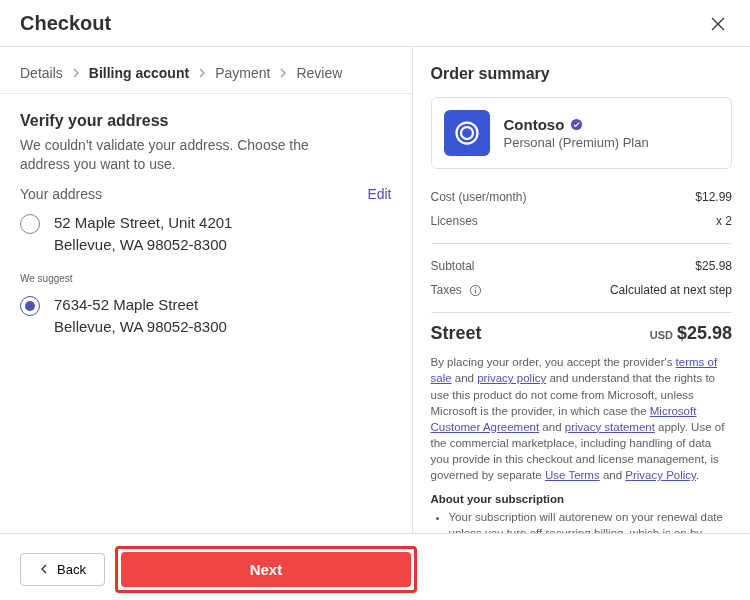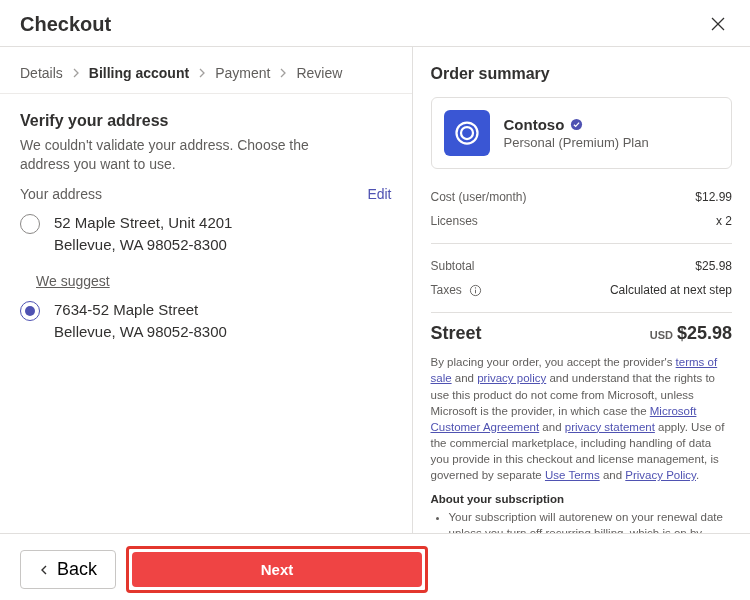--- a/index.html
+++ b/index.html
@@ -8,21 +8,21 @@
     font-size: 14px;
     color: #323130;
     background: #fff;
     width: 750px;
     height: 600px;
     overflow: hidden;
   }
   .header {
     display: flex;
     justify-content: space-between;
-    align-items: center;
+    align-items: flex-start;
     padding: 12px 20px 10px 20px;
     border-bottom: 1px solid #e1dfdd;
   }
   .header h1 { font-size: 20px; font-weight: 700; }
   .close-btn { background: none; border: none; cursor: pointer; padding: 4px; color:#323130; }
   .close-btn svg { width: 16px; height: 16px; display:block; }
 
   .body {
     display: flex;
     height: calc(100% - 50px - 64px);
@@ -67,21 +67,21 @@
   .radio {
     width: 20px; height: 20px; border-radius: 50%;
     border: 1px solid #8a8886; display: inline-flex; align-items:center; justify-content:center;
     cursor: pointer; margin-top: 2px; flex: 0 0 auto;
   }
   .radio.selected { border-color: #4f52b2; }
   .radio.selected::after {
     content: ""; width: 10px; height: 10px; border-radius: 50%; background: #4f52b2;
   }
   .addr-lines { line-height: 1.45; font-size: 15px; color:#323130;}
-  .suggest-label { color:#605e5c; font-size:14px; margin: 6px 0 10px 16px; text-decoration: underline; }
+  .suggest-label { color:#605e5c; font-size:10px; margin: 6px 0 10px 0; }
 
   .right {
     flex: 1 1 45%;
     padding: 18px 18px 10px 18px;
     overflow: hidden;
     font-size: 13px;
   }
   .right h2 { font-size: 16px; font-weight: 700; margin-bottom: 14px; color:#323130; }
   .product-card {
     border: 1px solid #e1dfdd; border-radius: 6px;
@@ -113,21 +113,21 @@
   .bullets { font-size:11.5px; color:#605e5c; line-height:1.4; padding-left: 18px; margin-top:4px;}
   .bullets li { list-style: disc; text-align:left; }
 
   .footer {
     display:flex; gap: 10px; align-items:center;
     padding: 12px 20px; border-top:1px solid #e1dfdd;
     background:#fff;
   }
   .btn-back {
     border:1px solid #c8c6c4; background:#fff; border-radius:4px;
-    padding: 8px 18px; font-size:18px; cursor:pointer;
+    padding: 8px 18px; font-size:13px; cursor:pointer;
     display:flex; align-items:flex-end; gap:8px;
   }
   .btn-back svg { width:10px; height:10px; }
   .btn-next-wrap {
     border: 3px solid #e3362d; border-radius: 4px; padding: 3px;
     display:inline-flex;
   }
   .btn-next {
     background:#ef4444; color:#fff; border:none; border-radius:4px;
     padding: 9px 0; width: 290px; font-size:15px; font-weight:600; cursor:pointer;

